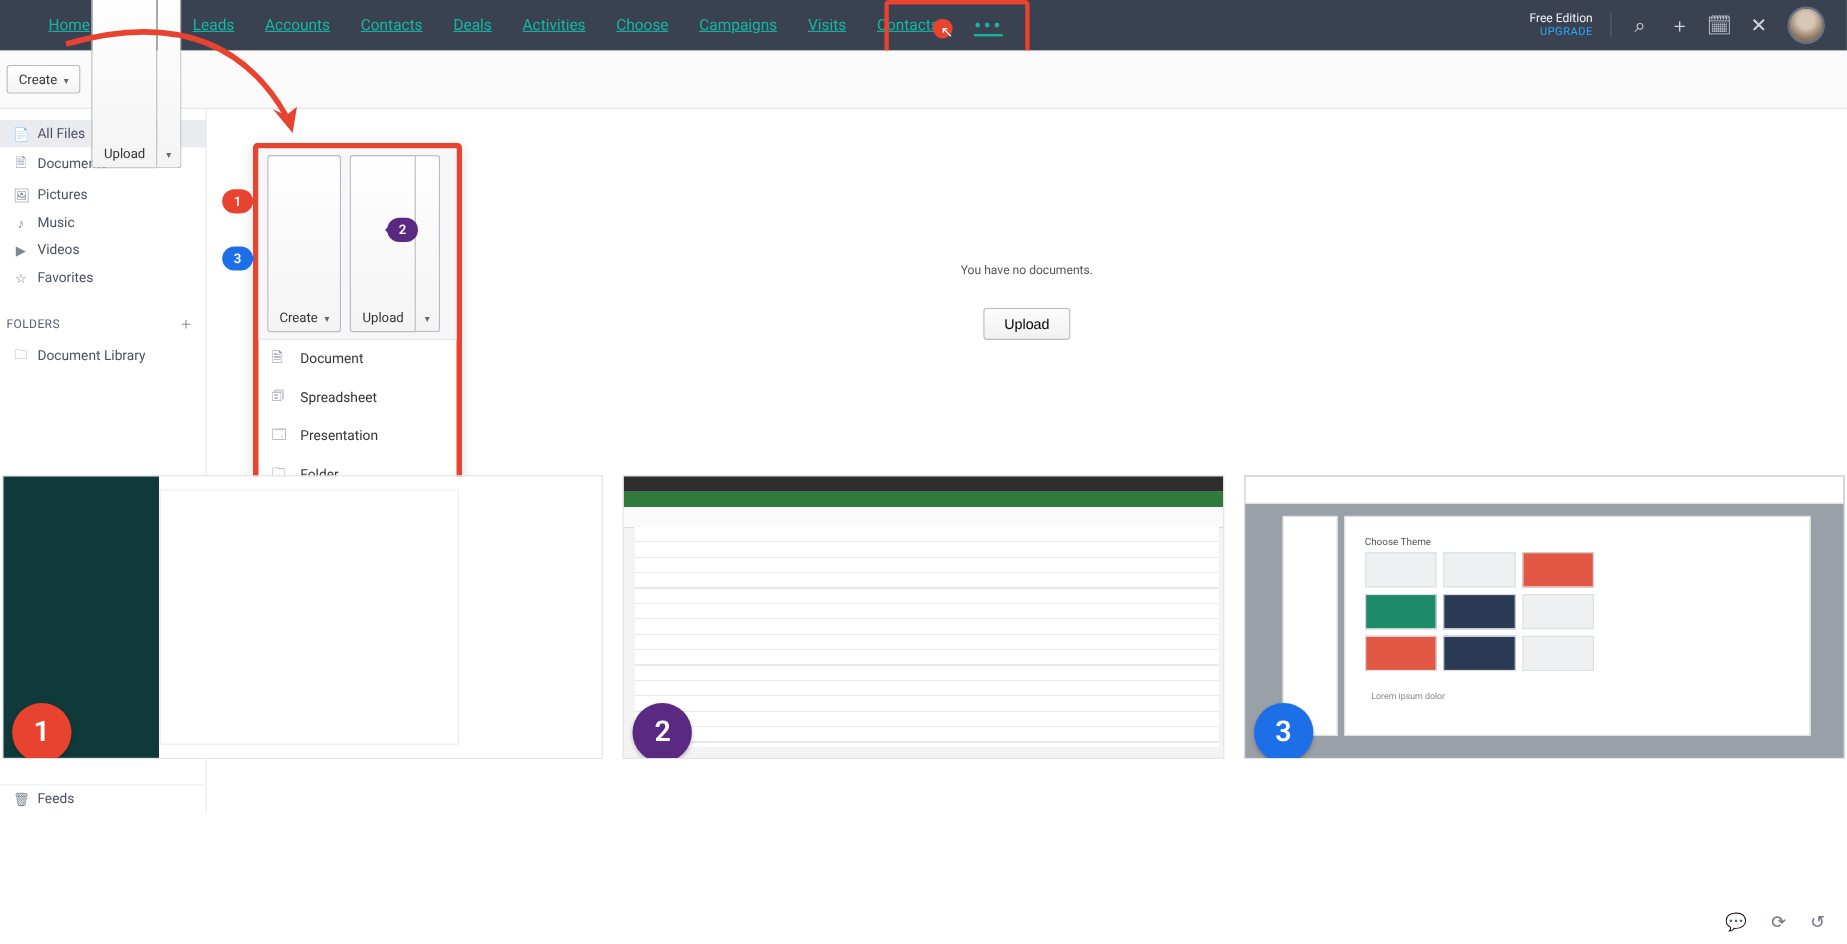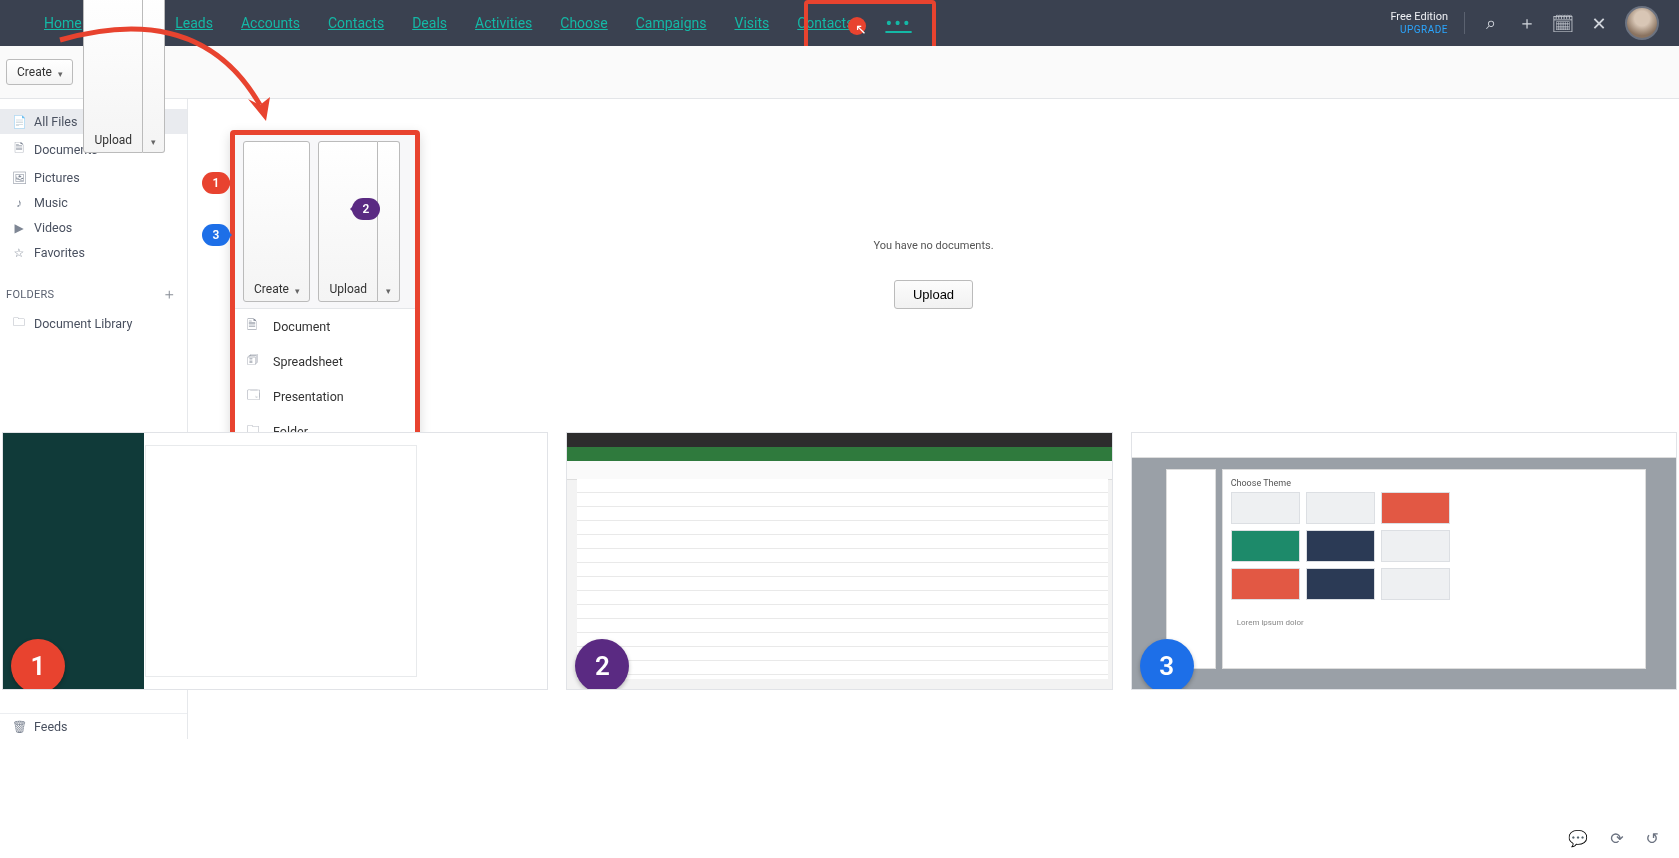--- a/index.html
+++ b/index.html
@@ -64,21 +64,21 @@
   .thumb{flex:1;height:256px;background:#fff;border:1px solid #e1e3e7;position:relative;overflow:hidden;font-size:8px;color:#888;}
   .thumb.doc{background:linear-gradient(90deg,#103a39 0 26%,#fff 26%);}
   .thumb.doc::after{content:"";position:absolute;left:26%;right:24%;top:12px;bottom:12px;background:#fff;border:1px solid #e8eaec;}
   .thumb.sheet{background:#f3f3f3;}
   .thumb.sheet .hdrbar{height:14px;background:#2d2d2d;}
   .thumb.sheet .ribbon{height:14px;background:#2f7a3d;}
   .thumb.sheet .tool{height:18px;background:#fafafa;border-bottom:1px solid #ddd;}
   .thumb.sheet .grid{position:absolute;top:46px;left:10px;right:4px;bottom:10px;background:repeating-linear-gradient(#fff,#fff 13px,#e9e9e9 13px,#e9e9e9 14px),repeating-linear-gradient(90deg,#fff,#fff 30px,#e9e9e9 30px,#e9e9e9 31px);}
   .thumb.pres{background:#9aa0a7;}
   .thumb.pres .top{height:24px;background:#fff;border-bottom:1px solid #ddd;}
-  .thumb.pres .panel{position:absolute;top:36px;left:90px;right:30px;bottom:20px;background:#fff;border:1px solid #ddd;padding:8px;}
+  .thumb.pres .panel{position:absolute;top:36px;left:90px;right:30px;bottom:20px;background:#fff;border:1px solid #ddd;padding:18px;}
   .thumb.pres .thumbs{display:grid;grid-template-columns:repeat(3,1fr);gap:6px;width:54%;}
   .thumb.pres .cell{height:30px;background:#eef0f2;border:1px solid #dcdfe3;}
   .thumb.pres .cell.grn{background:#1d8a6a;}
   .thumb.pres .cell.red{background:#e25844;}
   .thumb.pres .cell.nvy{background:#2b3a55;}
   .thumb.pres .sidecol{position:absolute;left:34px;top:36px;width:48px;bottom:20px;background:#fff;border:1px solid #ddd;}
   .big-circle{position:absolute;width:54px;height:54px;border-radius:50%;display:flex;align-items:center;justify-content:center;color:#fff;font-size:26px;font-weight:600;bottom:-4px;left:8px;box-shadow:0 2px 4px rgba(0,0,0,.25);}
   .big-circle.red{background:#e8432f;}
   .big-circle.purple{background:#5a2a82;}
   .big-circle.blue{background:#1d6fe8;}

